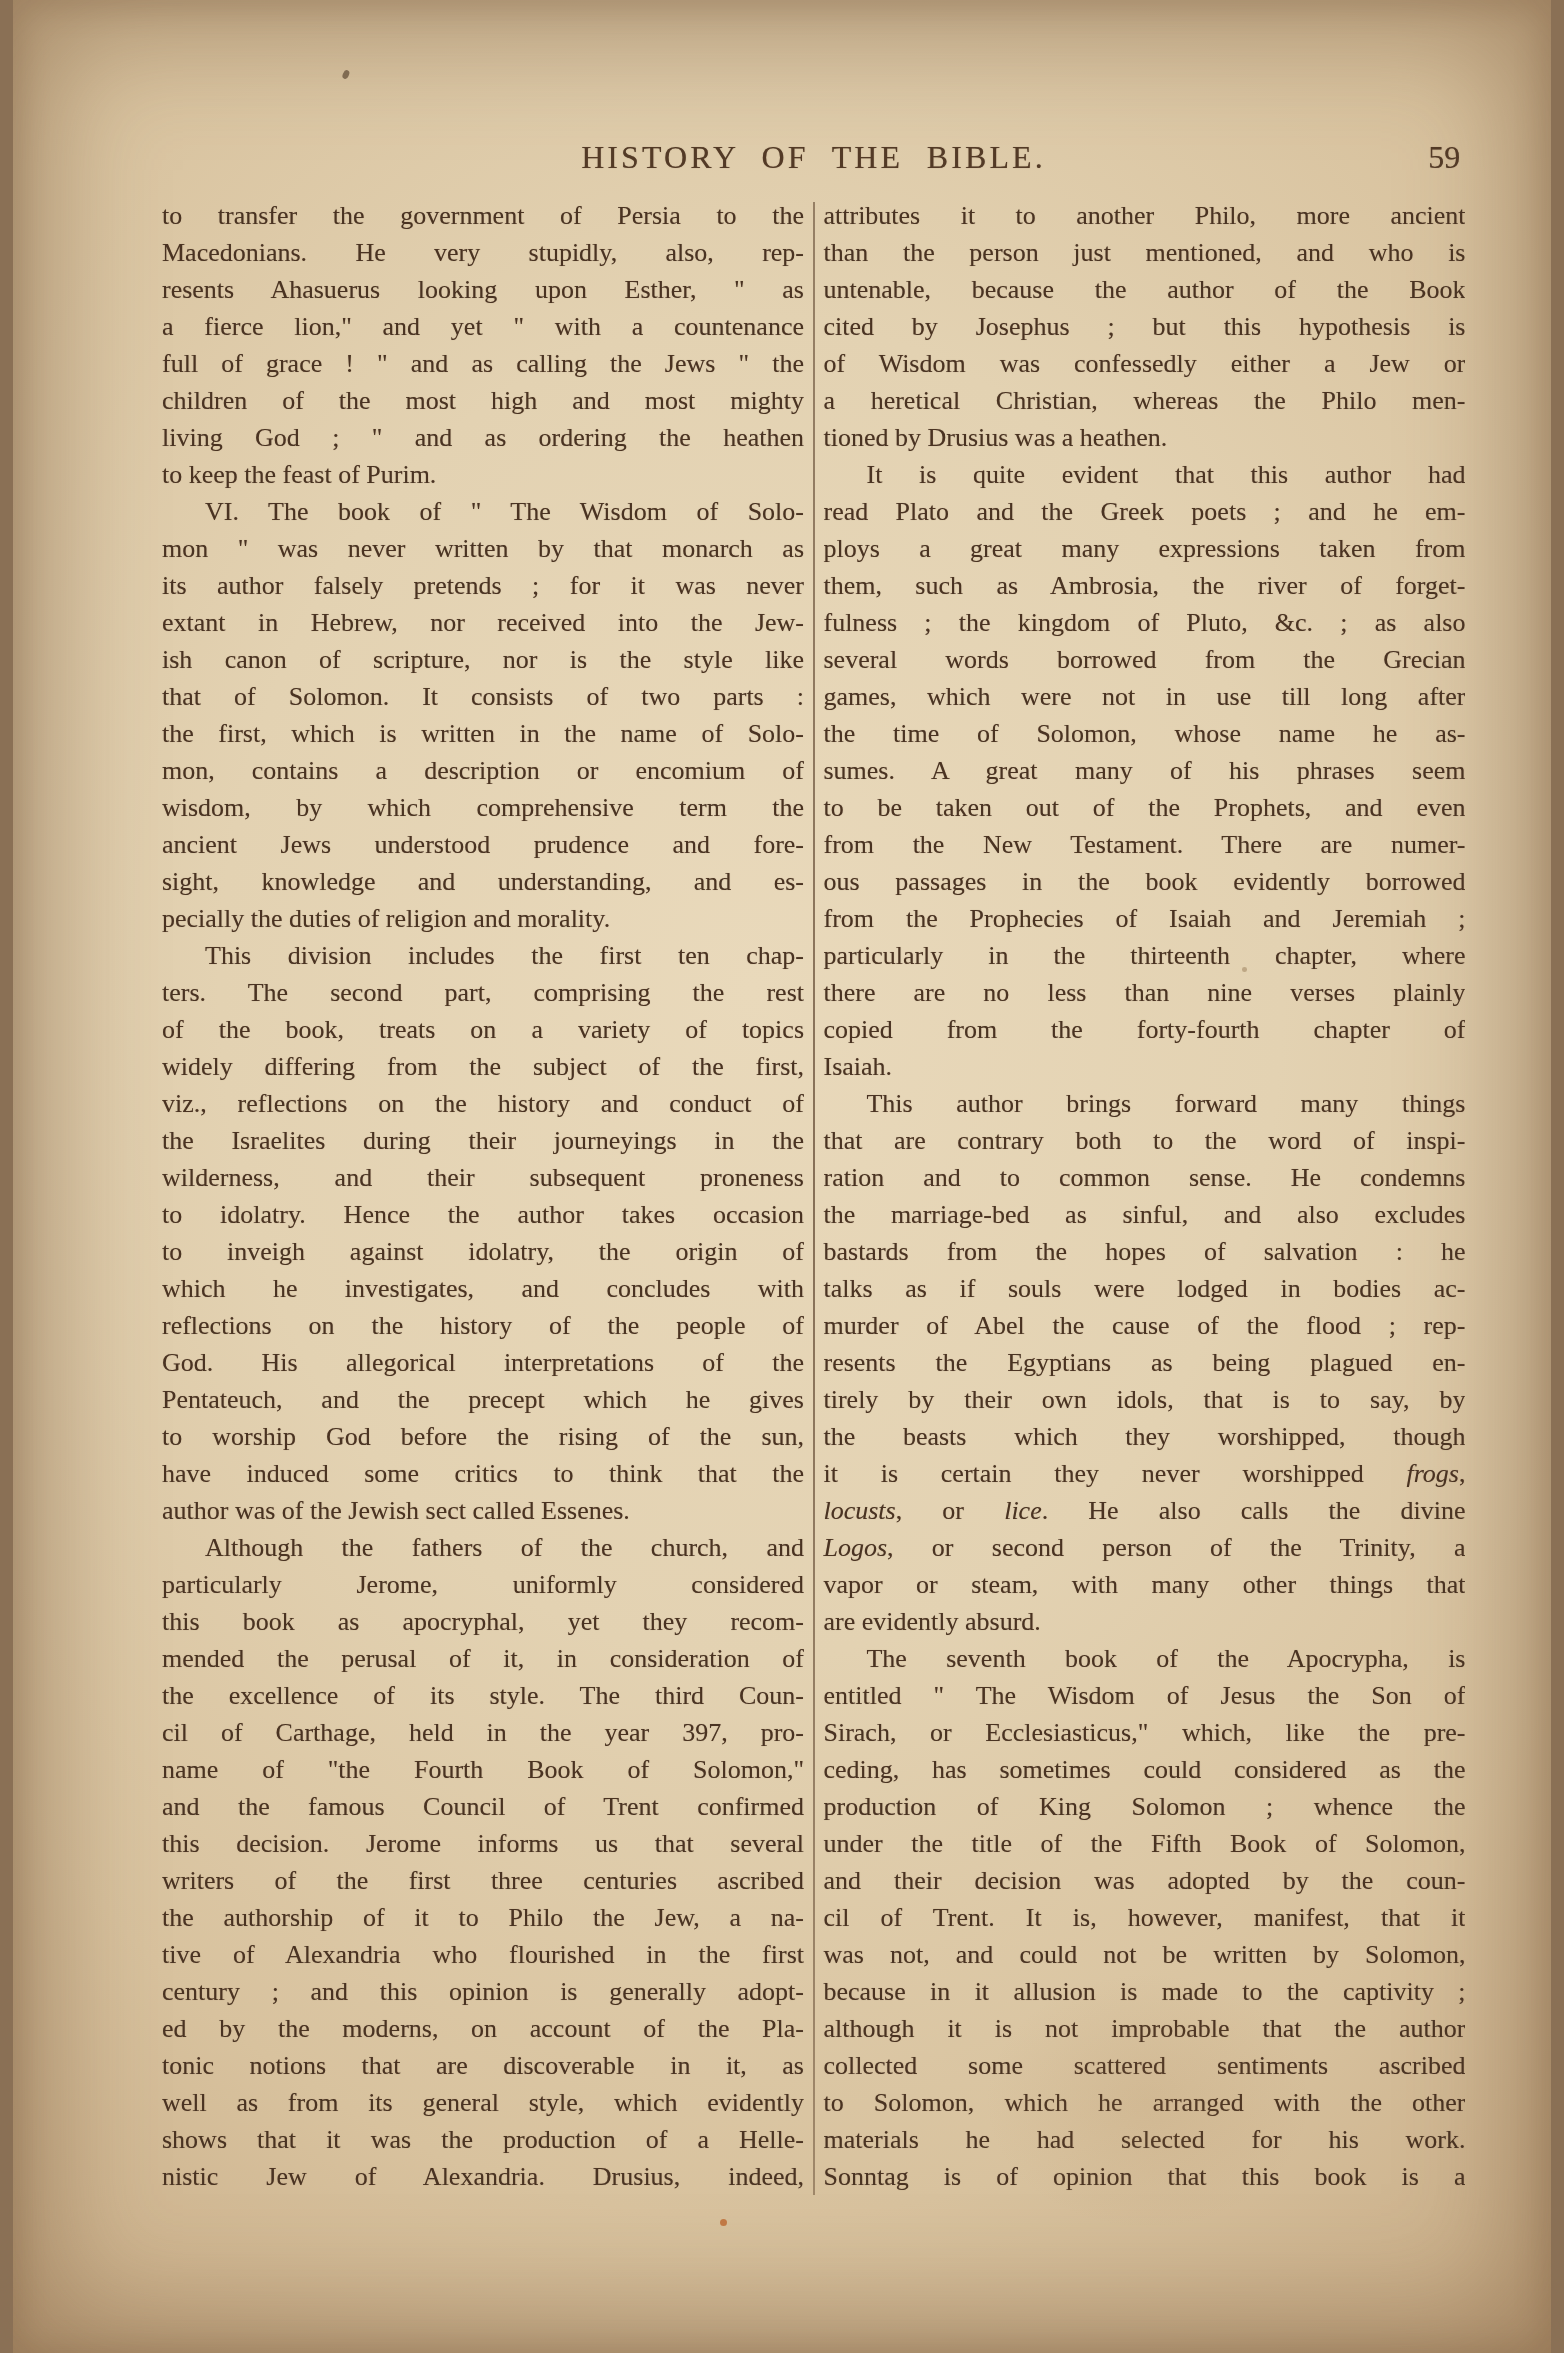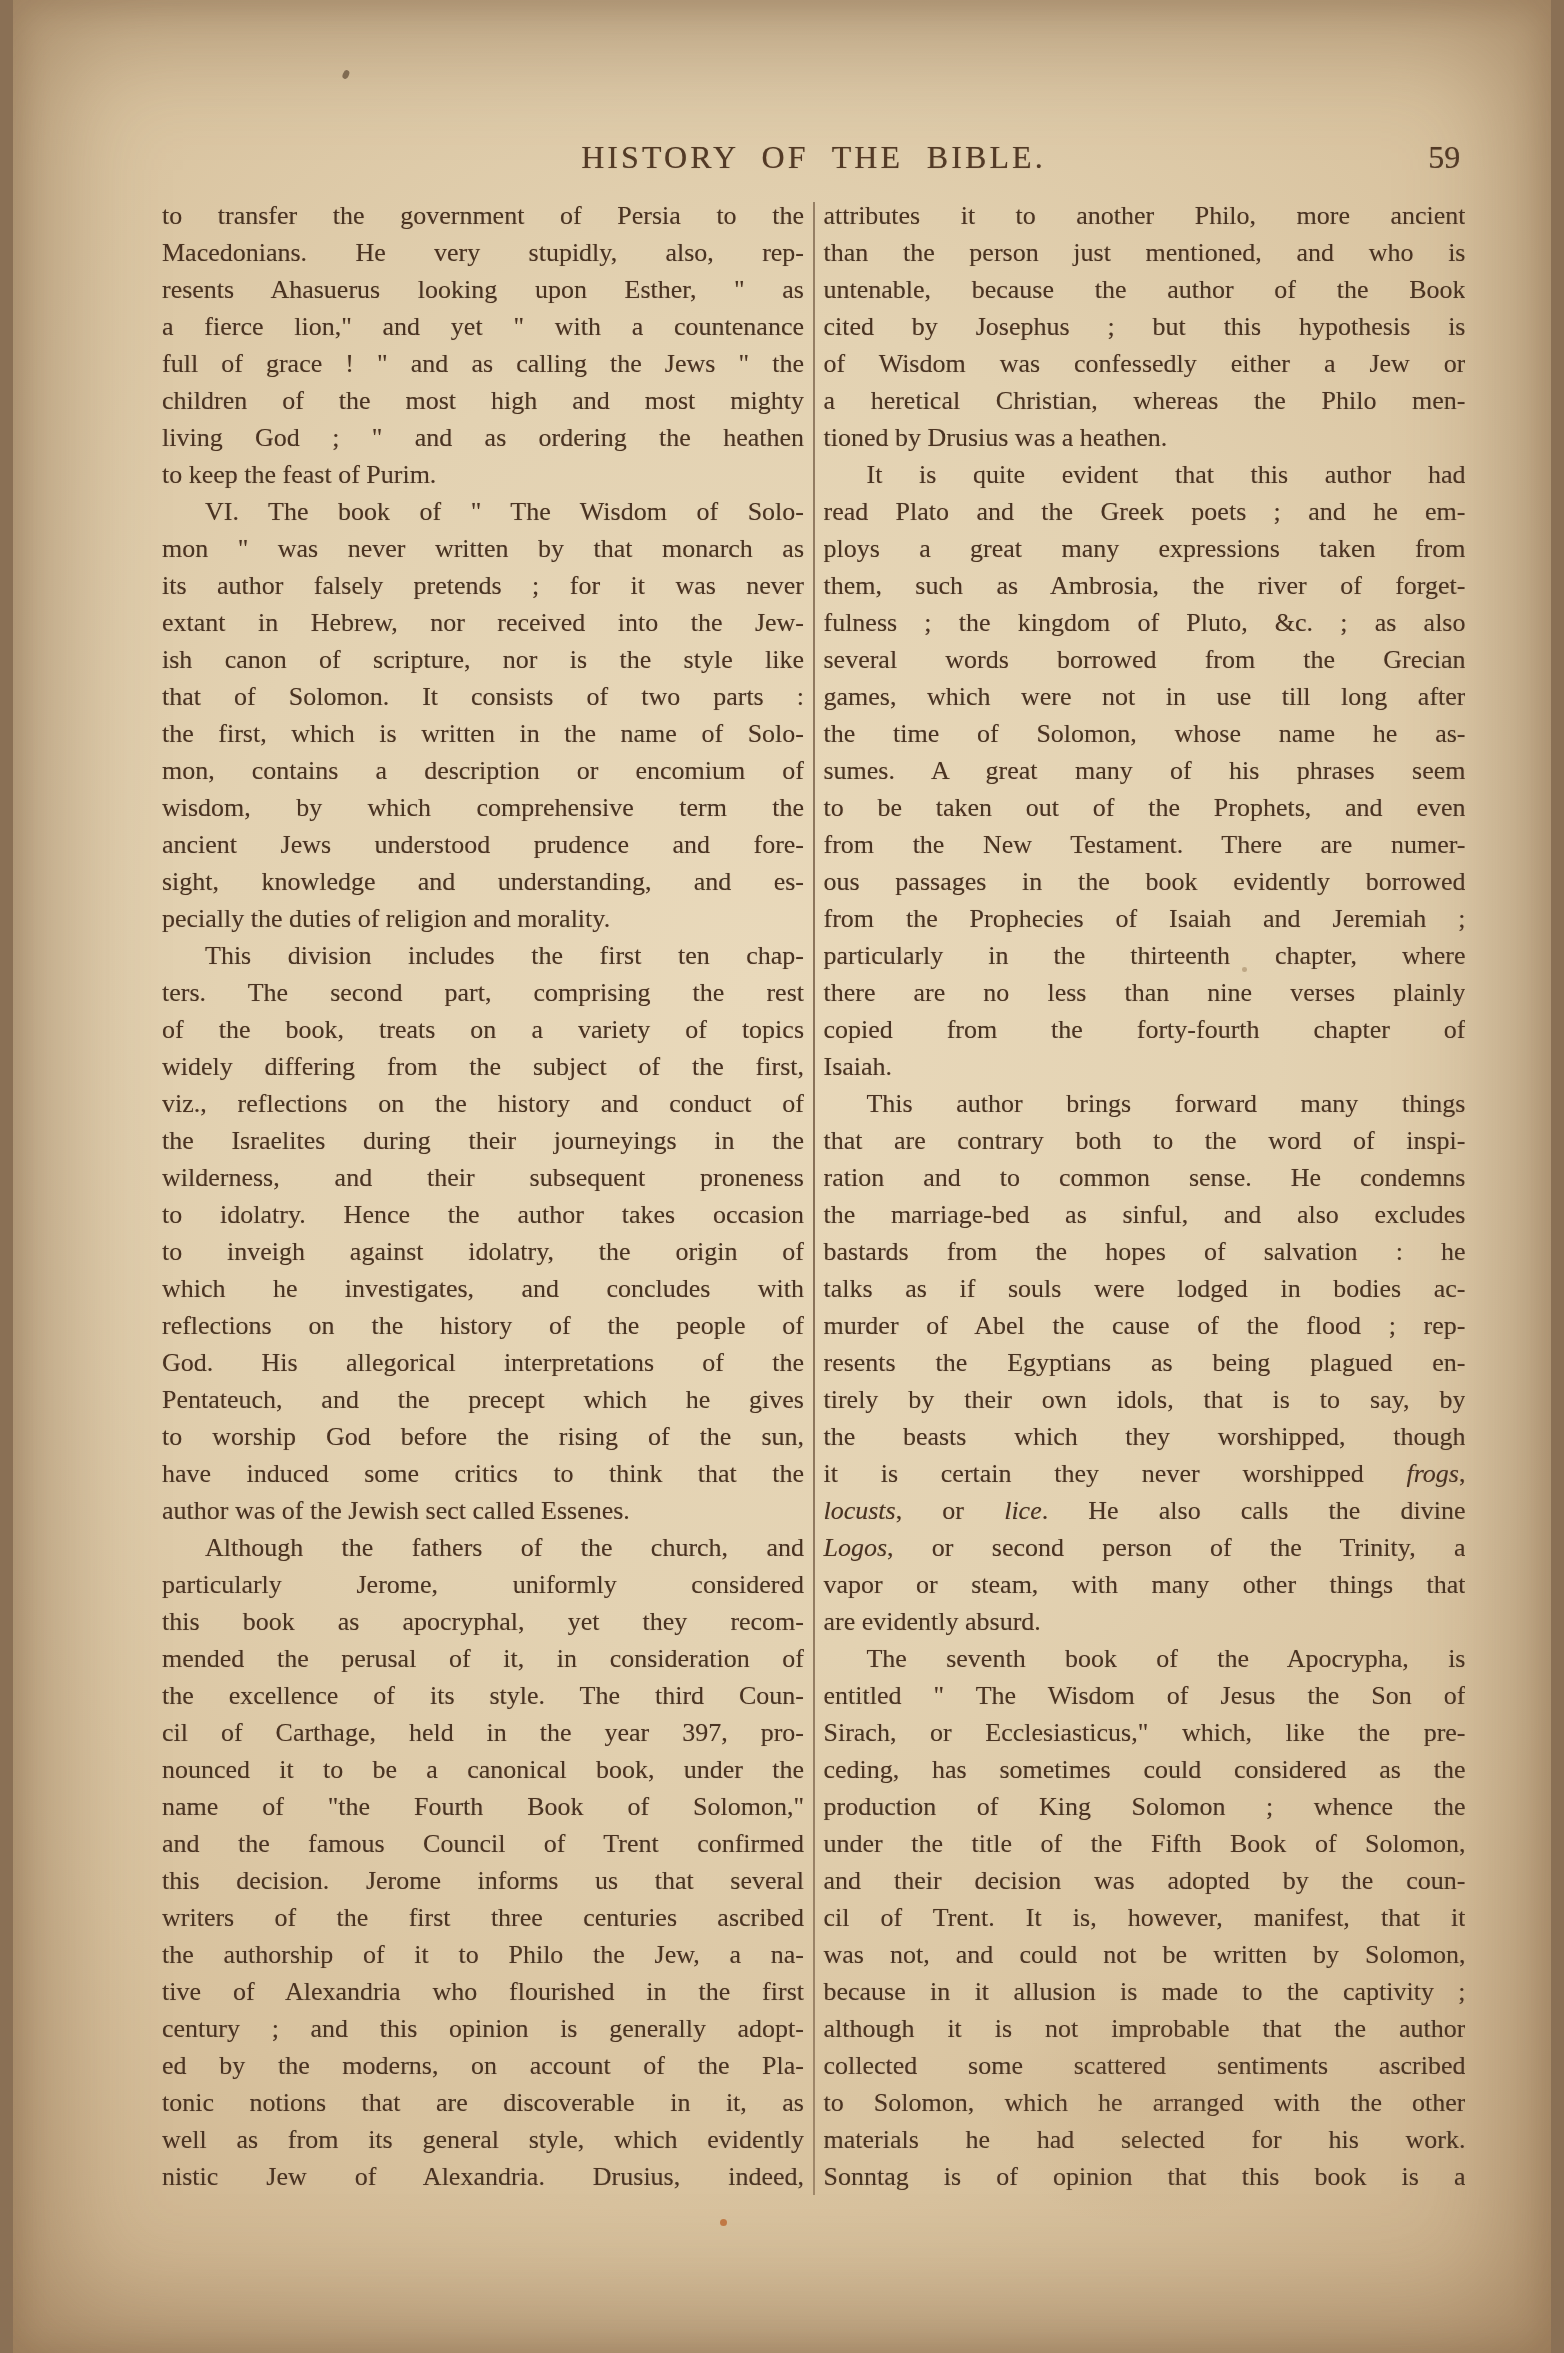--- a/index.html
+++ b/index.html
@@ -100,31 +100,31 @@
         <div class="line">Pentateuch, and the precept which he gives</div>
         <div class="line">to worship God before the rising of the sun,</div>
         <div class="line">have induced some critics to think that the</div>
         <div class="line para-end">author was of the Jewish sect called Essenes.</div>
         <div class="line indent">Although the fathers of the church, and</div>
         <div class="line">particularly Jerome, uniformly considered</div>
         <div class="line">this book as apocryphal, yet they recom-</div>
         <div class="line">mended the perusal of it, in consideration of</div>
         <div class="line">the excellence of its style. The third Coun-</div>
         <div class="line">cil of Carthage, held in the year 397, pro-</div>
-        <div class="line">nounced it to be a canonical book, under the</div>
         <div class="line">name of "the Fourth Book of Solomon,"</div>
         <div class="line">and the famous Council of Trent confirmed</div>
         <div class="line">this decision. Jerome informs us that several</div>
         <div class="line">writers of the first three centuries ascribed</div>
         <div class="line">the authorship of it to Philo the Jew, a na-</div>
         <div class="line">tive of Alexandria who flourished in the first</div>
         <div class="line">century ; and this opinion is generally adopt-</div>
         <div class="line">ed by the moderns, on account of the Pla-</div>
         <div class="line">tonic notions that are discoverable in it, as</div>
         <div class="line">well as from its general style, which evidently</div>
+        <div class="line">shows that it was the production of a Helle-</div>
         <div class="line">nistic Jew of Alexandria. Drusius, indeed,</div>
       </div>
     <div class="divider"></div>
     <div class="column">
         <div class="line">attributes it to another Philo, more ancient</div>
         <div class="line">than the person just mentioned, and who is</div>
         <div class="line">untenable, because the author of the Book</div>
         <div class="line">cited by Josephus ; but this hypothesis is</div>
         <div class="line">of Wisdom was confessedly either a Jew or</div>
         <div class="line">a heretical Christian, whereas the Philo men-</div>

